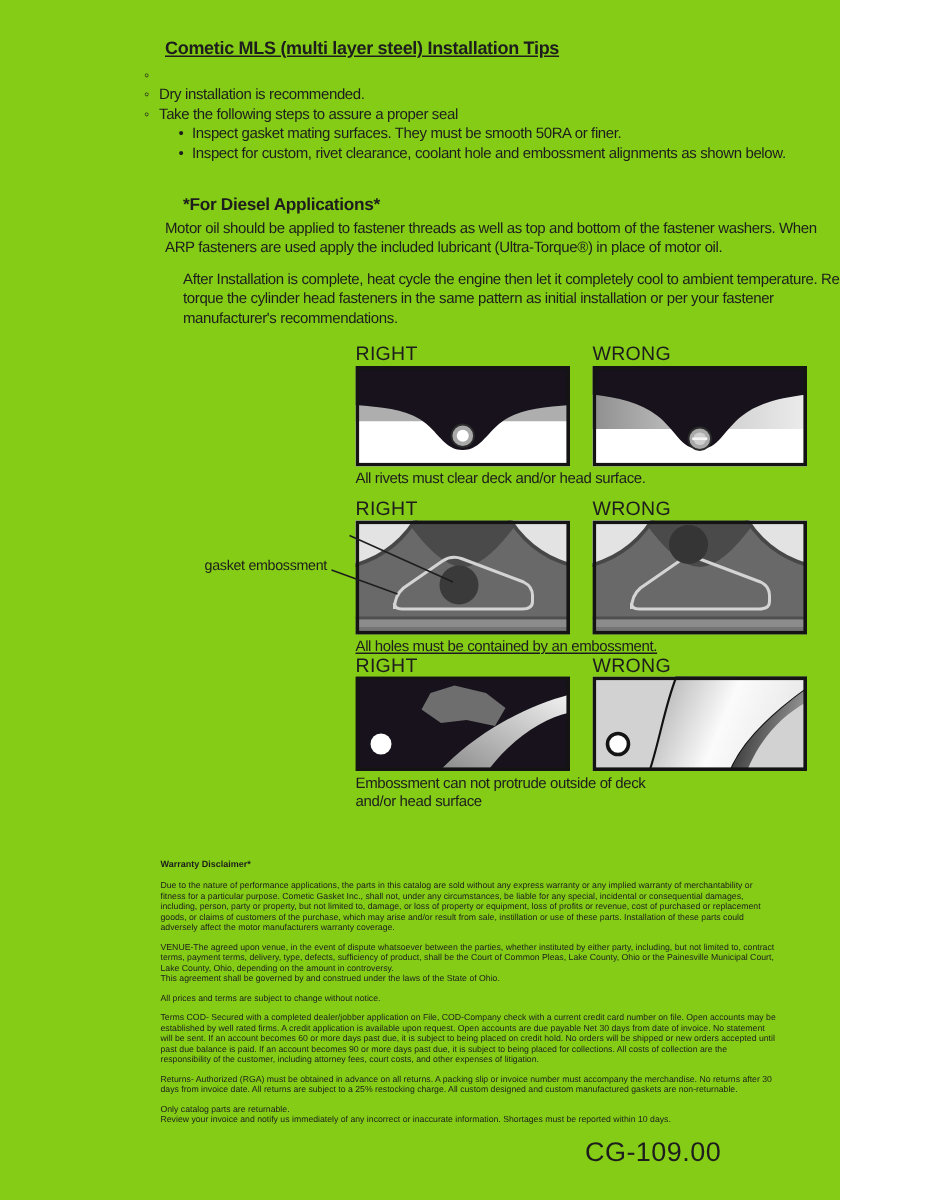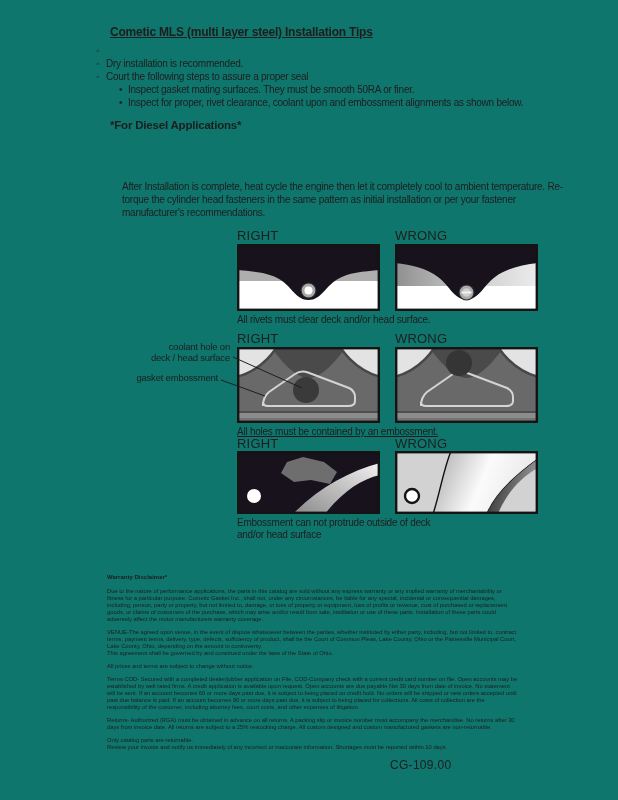--- a/index.html
+++ b/index.html
@@ -1,30 +1,30 @@
 <!DOCTYPE html>
 <html><head>
 <meta charset="utf-8">
 <style>
   html,body{margin:0;padding:0;background:#fff;}
   .page{
-    position:relative;width:618px;height:800px;background:#0f766e;
+    position:relative;width:560px;height:800px;background:#84cc16;
     font-family:"Liberation Sans", sans-serif;color:#1d1d1d;overflow:hidden;
   }
   .title{
     position:absolute;left:110px;top:25px;margin:0;
     font-size:12px;font-weight:bold;text-decoration:underline;letter-spacing:-0.2px;
   }
   .bullets{position:absolute;left:96px;top:44px;width:460px;font-size:10px;letter-spacing:-0.25px;}
   .b-row{display:flex;line-height:13px;}
   .b-marker{width:10px;flex:0 0 10px;}
   .b-row.sub{padding-left:23px;}
   .b-row.sub .b-marker{width:9px;flex:0 0 9px;}
 
-  .diesel-heading{position:absolute;left:110px;top:119px;margin:0;font-size:11.5px;font-weight:bold;letter-spacing:-0.2px;}
+  .diesel-heading{position:absolute;left:110px;top:119px;margin:12px;font-size:11.5px;font-weight:bold;letter-spacing:-0.2px;}
   .body-par{position:absolute;left:110px;width:445px;font-size:10px;line-height:13.2px;letter-spacing:-0.25px;}
   .p1{top:136px;}
   .p2{top:170px;margin-left:12px;}
   .p3{top:211px;}
 
   .dg-label{position:absolute;width:143px;text-align:left;font-size:13px;letter-spacing:0.2px;line-height:14px;}
   .dg-box{position:absolute;width:143px;line-height:0;}
   .lbl-l{left:237px;}  .lbl-r{left:395px;}
   .row1-lbl{top:229px;} .row1-box{top:244px;}
   .row2-lbl{top:332px;} .row2-box{top:347px;}
@@ -38,52 +38,53 @@
   .annotation{position:absolute;text-align:right;font-size:9.5px;line-height:11px;letter-spacing:-0.2px;white-space:pre-line;}
   .ann-coolant{left:88px;top:341px;width:142px;}
   .ann-emboss{left:76px;top:372px;width:142px;}
 
   .leader-svg{position:absolute;left:0;top:0;width:618px;height:800px;pointer-events:none;}
 
   .legal{position:absolute;left:107px;top:574px;width:412px;font-size:5.8px;line-height:7px;letter-spacing:0;}
   .legal .lh{font-weight:bold;margin:0 0 7px 0;font-size:6px;}
   .legal .lp{margin:0 0 6px 0;white-space:pre-line;}
 
-  .doc-code{position:absolute;left:390px;top:758px;font-size:12px;letter-spacing:0.3px;}
+  .doc-code{position:absolute;left:390px;top:758px;font-size:18px;letter-spacing:0.3px;}
 </style>
 </head>
 <body>
 
 <div class="page">
 
   <h1 class="title">Cometic MLS (multi layer steel) Installation Tips</h1>
 
   <div class="bullets">
     <div class="b-row">
       <span class="b-marker">◦</span>
     </div>
     <div class="b-row">
       <span class="b-marker">◦</span>
       <span>Dry installation is recommended.</span>
     </div>
     <div class="b-row">
       <span class="b-marker">◦</span>
-      <span>Court the following steps to assure a proper seal</span>
+      <span>Take the following steps to assure a proper seal</span>
     </div>
     <div class="b-row sub">
       <span class="b-marker">•</span>
       <span>Inspect gasket mating surfaces.  They must be smooth 50RA or finer.</span>
     </div>
     <div class="b-row sub">
       <span class="b-marker">•</span>
-      <span>Inspect for proper, rivet clearance, coolant upon and embossment alignments as shown below.</span>
+      <span>Inspect for custom, rivet clearance, coolant hole and embossment alignments as shown below.</span>
     </div>
   </div>
 
   <h2 class="diesel-heading">*For Diesel Applications*</h2>
+  <p class="body-par p1">Motor oil should be applied to fastener threads as well as top and bottom of the fastener washers. When ARP fasteners are used apply the included lubricant (Ultra-Torque®) in place of motor oil.</p>
   <p class="body-par p2">After Installation is complete, heat cycle the engine then let it completely cool to ambient temperature. Re-torque the cylinder head fasteners in the same pattern as initial installation or per your fastener manufacturer's recommendations.</p>
 
   <div class="dg-label lbl-l row1-lbl">RIGHT</div>
   <div class="dg-label lbl-r row1-lbl">WRONG</div>
 
   <div class="dg-box lbl-l row1-box">
     <svg viewBox="0 0 143 67" width="143" height="67">
       <rect width="143" height="67" fill="#ffffff"></rect>
       <rect x="0" y="25" width="143" height="12" fill="#aeaeae"></rect>
       <rect x="0" y="37" width="143" height="30" fill="#ffffff"></rect>
@@ -112,22 +113,20 @@
       <rect x="66.5" y="47.6" width="10" height="1.8" fill="#f5f5f5"></rect>
       <rect x="1.2" y="1.2" width="140.6" height="64.6" fill="none" stroke="#141414" stroke-width="2.4"></rect>
     </svg>
   </div>
 
   <div class="caption cap1">All rivets must clear deck and/or head surface.</div>
 
   <div class="dg-label lbl-l row2-lbl">RIGHT</div>
   <div class="dg-label lbl-r row2-lbl">WRONG</div>
 
-  <div class="annotation ann-coolant">coolant hole on
-deck / head surface</div>
   <div class="annotation ann-emboss">gasket embossment</div>
 
   <div class="dg-box lbl-l row2-box">
     <svg viewBox="0 0 143 76" width="143" height="76">
       <rect width="143" height="76" fill="#696969"></rect>
       <path d="M34,0 Q56,31 71.5,31 Q87,31 109,0 Z" fill="#4a4a4a"></path>
       <circle cx="-18" cy="-36" r="68" fill="#e3e3e3" stroke="#474747" stroke-width="2.5"></circle>
       <circle cx="161" cy="-36" r="68" fill="#e3e3e3" stroke="#474747" stroke-width="2.5"></circle>
       <path d="M26,59 Q26,50 32,45 L58,27 Q64,23 71,25.5 L112,41 Q118,44 118,50 L118,54 Q118,59 111,59 L31,59 Q26,59 26,55 Z" fill="none" stroke="#d4d4d4" stroke-width="2"></path>
       <circle cx="69" cy="43" r="13" fill="#3a3a3a"></circle>

